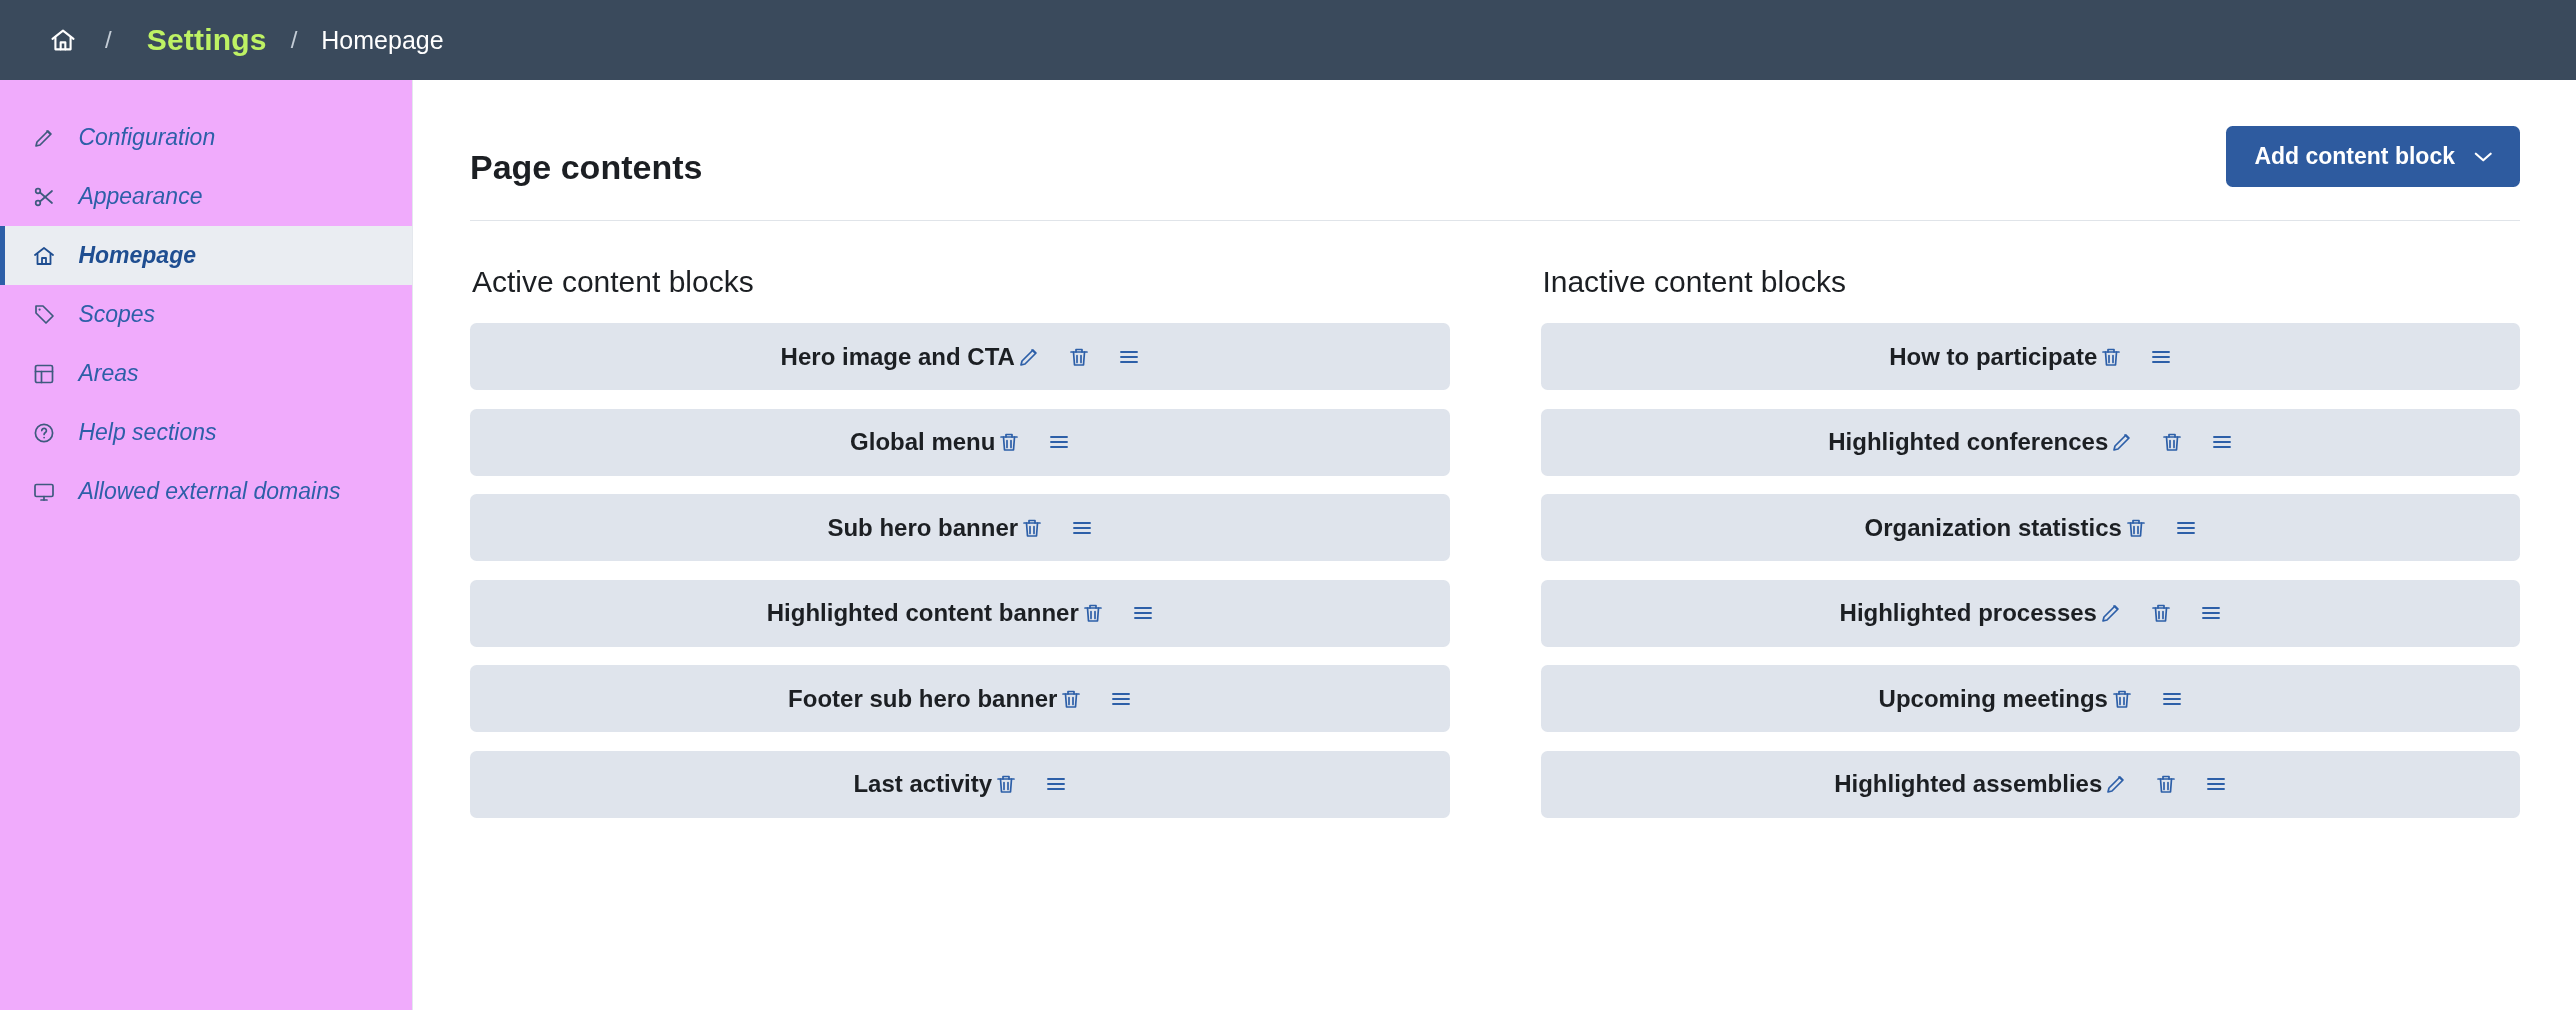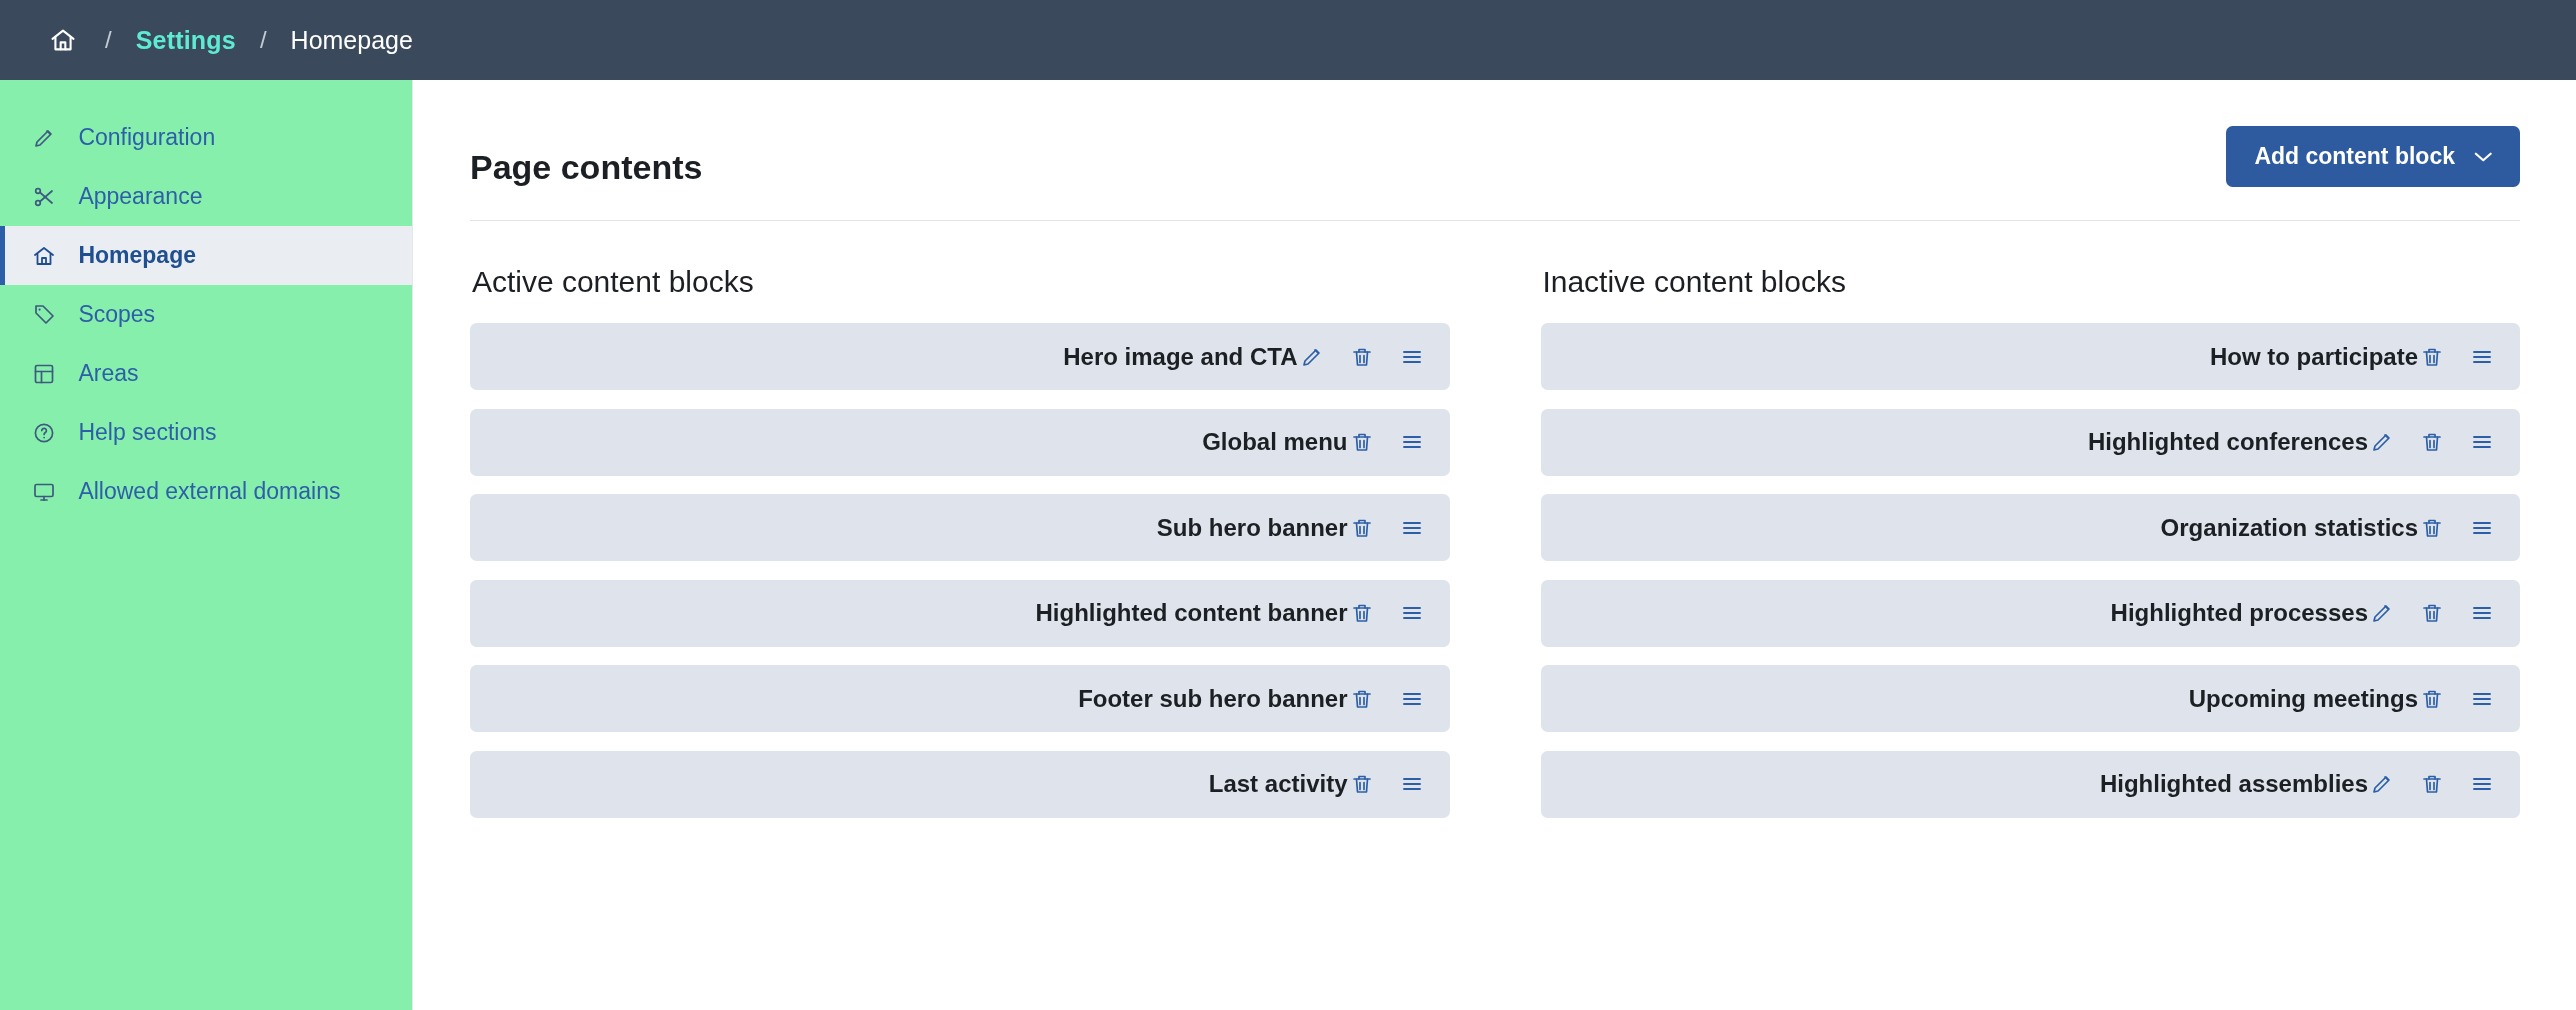--- a/index.html
+++ b/index.html
@@ -24,41 +24,43 @@
     display: flex; align-items: center; justify-content: center;
     width: 37px; height: 37px;
   }
   .crumb-sep {
     color: #c3ccd6;
     font-size: 24px;
     margin: 0 24px;
     font-weight: 400;
   }
   .crumb-link {
-    color: #5eead4;
-    font-size: 25px;
+    color: #bef264;
+    font-size: 30px;
     font-weight: 700;
     letter-spacing: 0.2px;
     text-decoration: none;
+    margin-left: 11px;
   }
   .crumb-current {
     color: #ffffff;
     font-size: 25px;
     font-weight: 400;
   }
 
   
   .layout { display: flex; height: 930px; }
 
   .sidebar {
     width: 413px;
-    background: #86efac;
+    background: #f0abfc;
     border-right: 0.9px solid #e4e8ed;
     padding-top: 28px;
     flex: 0 0 413px;
+    font-style: italic;
   }
   .side-item {
     display: flex;
     align-items: center;
     gap: 20.4px;
     height: 59px;
     padding: 0 30px;
     color: #2d5fa8;
     font-size: 23px;
     cursor: pointer;
@@ -131,21 +133,21 @@
     color: #1c1f23;
     margin: 0 0 24px 1.9px;
   }
   .block {
     background: #dfe4ec;
     border-radius: 6.5px;
     height: 67px;
     margin-bottom: 18.5px;
     display: flex;
     align-items: center;
-    justify-content: flex-end;
+    justify-content: center;
     padding: 0 24px 0 28px;
   }
   .block-name {
     font-size: 24px;
     font-weight: 700;
     color: #1c1f23;
     white-space: nowrap;
     overflow: hidden;
     text-overflow: ellipsis;
   }

